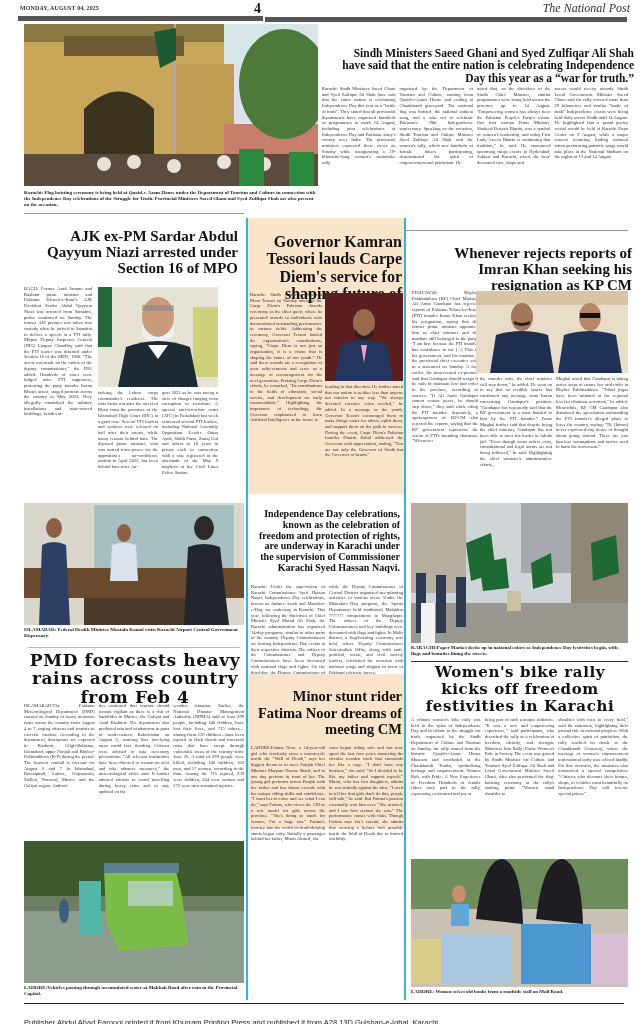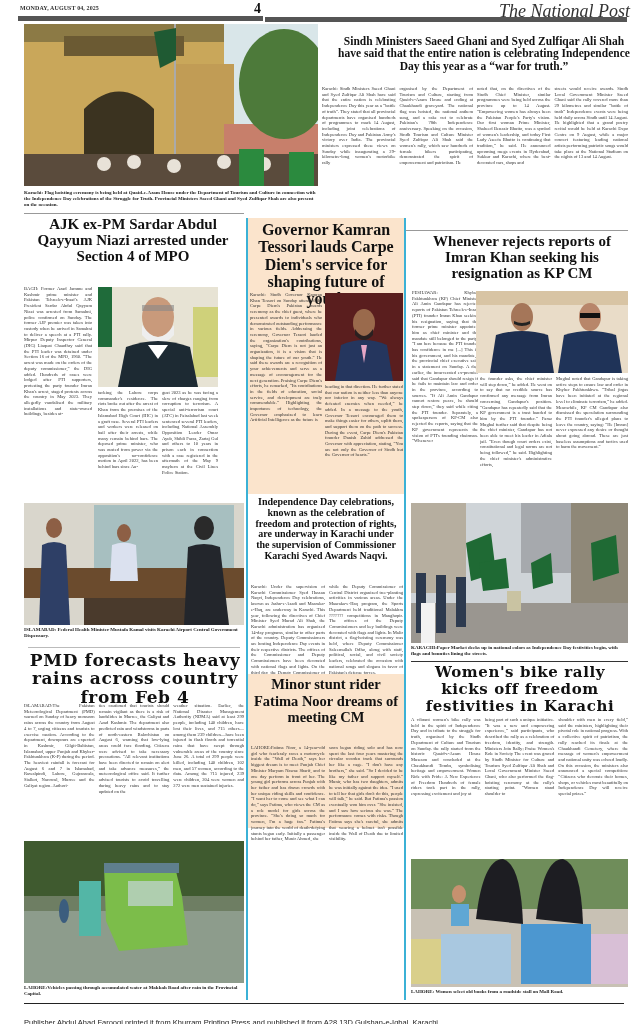--- a/index.html
+++ b/index.html
@@ -1,25 +1,25 @@
 <!DOCTYPE html>
 <html><head>
 <meta charset="utf-8">
 <style>
   * { box-sizing: border-box; margin: 0; padding: 0; }
   html, body { width: 644px; height: 1024px; background: #fff; overflow: hidden; }
   body { position: relative; font-family: "Liberation Serif", serif; color: #222; }
   .abs { position: absolute; }
   .masthead-date { left: 20px; top: 5px; font-size: 6px; font-weight: bold; color: #333; letter-spacing: 0.1px; }
   .page-num { left: 254px; top: 1px; font-size: 14px; font-weight: bold; color: #111; }
-  .pub-name { right: 14px; top: 1px; font-size: 18px; font-style: italic; color: #333; }
+  .pub-name { right: 14px; top: 1px; font-size: 12px; font-style: italic; color: #333; }
   .rule-left { left: 18px; top: 16px; width: 245px; height: 5px; background: #555; }
   .rule-right { left: 265px; top: 17px; width: 362px; height: 5px; background: #555; }
   .col-text { font-size: 4.6px; line-height: 5.7px; text-align: justify; color: #333; overflow: hidden; }
-  .head { font-family: "Liberation Serif", serif; font-weight: bold; text-align: center; color: #111; line-height: 1.08; }
+  .head { font-family: "Liberation Serif", serif; font-weight: bold; text-align: right; color: #111; line-height: 1.08; margin-top: 12px; }
   .head-wide { font-family: "DejaVu Serif", serif; font-weight: bold; text-align: center; color: #111; letter-spacing: 0.6px; }
   .caption { font-size: 5px; font-weight: bold; line-height: 6px; color: #222; }
   .photo { overflow: hidden; }
   .hr-thin { height: 1px; background: #999; }
   .box-peach { background: #fbe4cc; border-left: 2px solid #3bb1d6; border-right: 2px solid #3bb1d6; }
   .footer { left: 24px; top: 1003px; width: 600px; font-family: "Liberation Sans", sans-serif; font-size: 7.5px; color: #222; border-top: 1px solid #222; padding-top: 14px; }
   .cols { display: flex; gap: 4px; }
   .cols > div { flex: 1; }
 </style>
 </head>
@@ -62,21 +62,21 @@
 <div class="abs head" style="left:334px;top:35px;width:300px;font-size:11.5px;">Sindh Ministers Saeed Ghani and Syed Zulfiqar Ali Shah have said that the entire nation is celebrating Independence Day this year as a “war for truth.”</div>
 <div class="abs cols col-text" style="left:322px;top:86px;width:306px;height:125px;">
   <div>Karachi: Sindh Ministers Saeed Ghani and Syed Zulfiqar Ali Shah have said that the entire nation is celebrating Independence Day this year as a “battle of truth”. They stated that all provincial departments have organised hundreds of programmes to mark 14 August, including joint celebrations of Independence Day and Pakistan Army's victory over India. The provincial ministers expressed these views on Sunday while inaugurating a 29-kilometre-long women's motorbike rally</div>
   <div>organised by the Department of Tourism and Culture, starting from Quaid-e-Azam House and ending at Chaukhandi graveyard. The national flag was hoisted, the national anthem sung, and a cake cut to celebrate Pakistan's 78th Independence anniversary. Speaking on the occasion, Sindh Tourism and Culture Minister Syed Zulfiqar Ali Shah said the women's rally, which saw hundreds of female bikers participating, demonstrated the spirit of empowerment and patriotism. He</div>
   <div>noted that, on the directives of the Sindh Chief Minister, similar programmes were being held across the province up to 14 August. “Empowering women has always been the Pakistan People's Party's vision. Our first woman Prime Minister, Shaheed Benazir Bhutto, was a symbol of women's leadership, and today First Lady Aseefa Bhutto is continuing that tradition,” he said. He announced upcoming mega events in Hyderabad, Sukkur and Karachi, where the best-decorated cars, shops and</div>
   <div>streets would receive awards. Sindh Local Government Minister Saeed Ghani said the rally covered more than 29 kilometres and similar “battle of truth” Independence events were being held daily across Sindh until 14 August. He highlighted that a grand poetry recital would be held at Karachi Expo Centre on 9 August, while a major concert featuring leading national artists performing patriotic songs would take place at the National Stadium on the nights of 13 and 14 August.</div>
 </div>
 <div class="abs hr-thin" style="left:406px;top:230px;width:222px;"></div>
 
 <div class="abs hr-thin" style="left:24px;top:213px;width:220px;"></div>
-<div class="abs head" style="left:28px;top:216px;width:210px;font-size:15px;">AJK ex-PM Sardar Abdul Qayyum Niazi arrested under Section 4 of MPO</div>
+<div class="abs head" style="left:28px;top:216px;width:210px;font-size:15px;">AJK ex-PM Sardar Abdul Qayyum Niazi arrested under Section 16 of MPO</div>
 <div class="abs col-text" style="left:24px;top:286px;width:68px;height:210px;">BAGH: Former Azad Jammu and Kashmir prime minister and Pakistan Tehreek-e-Insaf's AJK President Sardar Abdul Qayyum Niazi was arrested from Samahni, police confirmed on Sunday. The former AJP premier was taken into custody when he arrived in Samahni to deliver a speech at a PTI rally. Mirpur Deputy Inspector General (DIG) Liaquat Chaudhry said that the PTI leader was detained under Section 16 of the MPO, 1960. “The arrest was made on the orders of the deputy commissioner,” the DIG added. Hundreds of cases were lodged after PTI supporters, protesting the party founder Imran Khan's arrest, staged protests across the country in May 2023. They allegedly vandalised the military installations and state-owned buildings, besides at-</div>
 <div class="abs photo" style="left:98px;top:287px;width:120px;height:100px;">
   <svg width="120" height="100" viewBox="0 0 120 100" preserveAspectRatio="none">
     <rect width="120" height="100" fill="#e7e3d4"></rect>
     <rect x="0" y="0" width="14" height="60" fill="#1f6b3a"></rect>
     <rect x="95" y="20" width="25" height="70" fill="#cfd17a"></rect>
     <ellipse cx="60" cy="30" rx="16" ry="20" fill="#c99a7b"></ellipse>
     <path d="M44 38 Q60 62 76 38 L76 48 Q60 66 44 48 Z" fill="#eee"></path>
     <rect x="44" y="18" width="32" height="6" fill="#888" opacity="0.6"></rect>
     <path d="M20 100 L28 60 Q60 48 92 60 L100 100 Z" fill="#1d2a33"></path>
@@ -94,21 +94,21 @@
     <rect width="78" height="88" fill="#5a1e1e"></rect>
     <ellipse cx="39" cy="30" rx="11" ry="14" fill="#9a6a4c"></ellipse>
     <path d="M30 36 Q39 50 48 36 L48 42 Q39 52 30 42 Z" fill="#2a2020"></path>
     <path d="M10 88 L16 52 Q39 42 62 52 L68 88 Z" fill="#25365e"></path>
     <path d="M36 52 L39 70 L42 52 Z" fill="#e5a6c6"></path>
   </svg>
 </div>
 <div class="abs col-text" style="left:325px;top:384px;width:78px;height:108px;">heading in that direction. He further stated that our nation is neither less than anyone nor inferior in any way. “We always defeated enemies when needed,” he added. In a message to the youth, Governor Tessori encouraged them to make things easier for others, uplift them, and support them on the path to success. During the event, Carpe Diem's Pakistan founder Danish Zahid addressed the Governor with appreciation, stating, “You are not only the Governor of Sindh but the Governor of hearts.”</div>
 
 <div class="abs" style="left:246px;top:494px;width:160px;height:180px;background:#fff;border-left:2px solid #3bb1d6;border-right:2px solid #3bb1d6;"></div>
-<div class="abs head" style="left:252px;top:497px;width:148px;font-size:10px;">Independence Day celebrations, known as the celebration of freedom and protection of rights, are underway in Karachi under the supervision of Commissioner Karachi Syed Awards Naqvi.</div>
+<div class="abs head" style="left:252px;top:497px;width:148px;font-size:10px;">Independence Day celebrations, known as the celebration of freedom and protection of rights, are underway in Karachi under the supervision of Commissioner Karachi Syed Hassan Naqvi.</div>
 <div class="abs cols col-text" style="left:251px;top:584px;width:152px;height:90px;">
   <div>Karachi: Under the supervision of Karachi Commissioner Syed Hassan Naqvi, Independence Day celebrations, known as Jashn-e-Azadi and Maarakа-e-Haq, are underway in Karachi. This year, following the directives of Chief Minister Syed Murad Ali Shah, the Karachi administration has organized 14-day programs, similar to other parts of the country. Deputy Commissioners are hosting Independence Day events in their respective districts. The offices of the Commissioner and Deputy Commissioners have been decorated with national flags and lights. On the third day, the Deputy Commissioner of Malir conducted a flag-hoisting ceremony,</div>
   <div>while the Deputy Commissioner of Central District organized tree-planting activities in various areas. Under the Maaraka-e-Haq program, the Sports Department held traditional Malakhra ??????? competitions in Manghopir. The offices of the Deputy Commissioners and key buildings were decorated with flags and lights. In Malir district, a flag-hoisting ceremony was held, where Deputy Commissioner Saleemullah Odho, along with staff, political, social, and civil society leaders, celebrated the occasion with national songs and slogans in favor of Pakistan's defense forces.</div>
 </div>
 
 <div class="abs head" style="left:250px;top:676px;width:152px;font-size:14.5px;line-height:1.15;">Minor stunt rider Fatima Noor dreams of meeting CM</div>
 <div class="abs cols col-text" style="left:251px;top:745px;width:152px;height:253px;">
   <div>LAHORE:Fatima Noor, a 14-year-old girl who fearlessly races a motorcycle inside the “Wall of Death,” says her biggest dream is to meet Punjab Chief Minister Maryam Nawaz Sharif, and to one day perform in front of her. The young girl performs across Punjab with her father and has drawn crowds with her unique riding skills and confidence. “I want her to come and see what I can do,” says Fatima, who views the CM as a role model for girls across the province. “She's doing so much for women, I'm a huge fan.” Fatima's journey into the world of death-defying stunts began early. Initially a passenger behind her father, Munir Ahmed, she</div>
   <div>soon began riding solo and has now spent the last four years mastering the circular wooden track that surrounds her like a cage. “I don't have any brothers,” she said. “So I decided to be like my father and support myself.” Munir, who has two daughters, admits he was initially against the idea. “I used to tell her that girls don't do this, people will talk,” he said. But Fatima's passion eventually won him over. “She insisted, and I saw how serious she was.” The performance comes with risks. Though Fatima says she's careful, she admits that wearing a helmet isn't possible inside the Wall of Death due to limited visibility.</div>
 </div>

